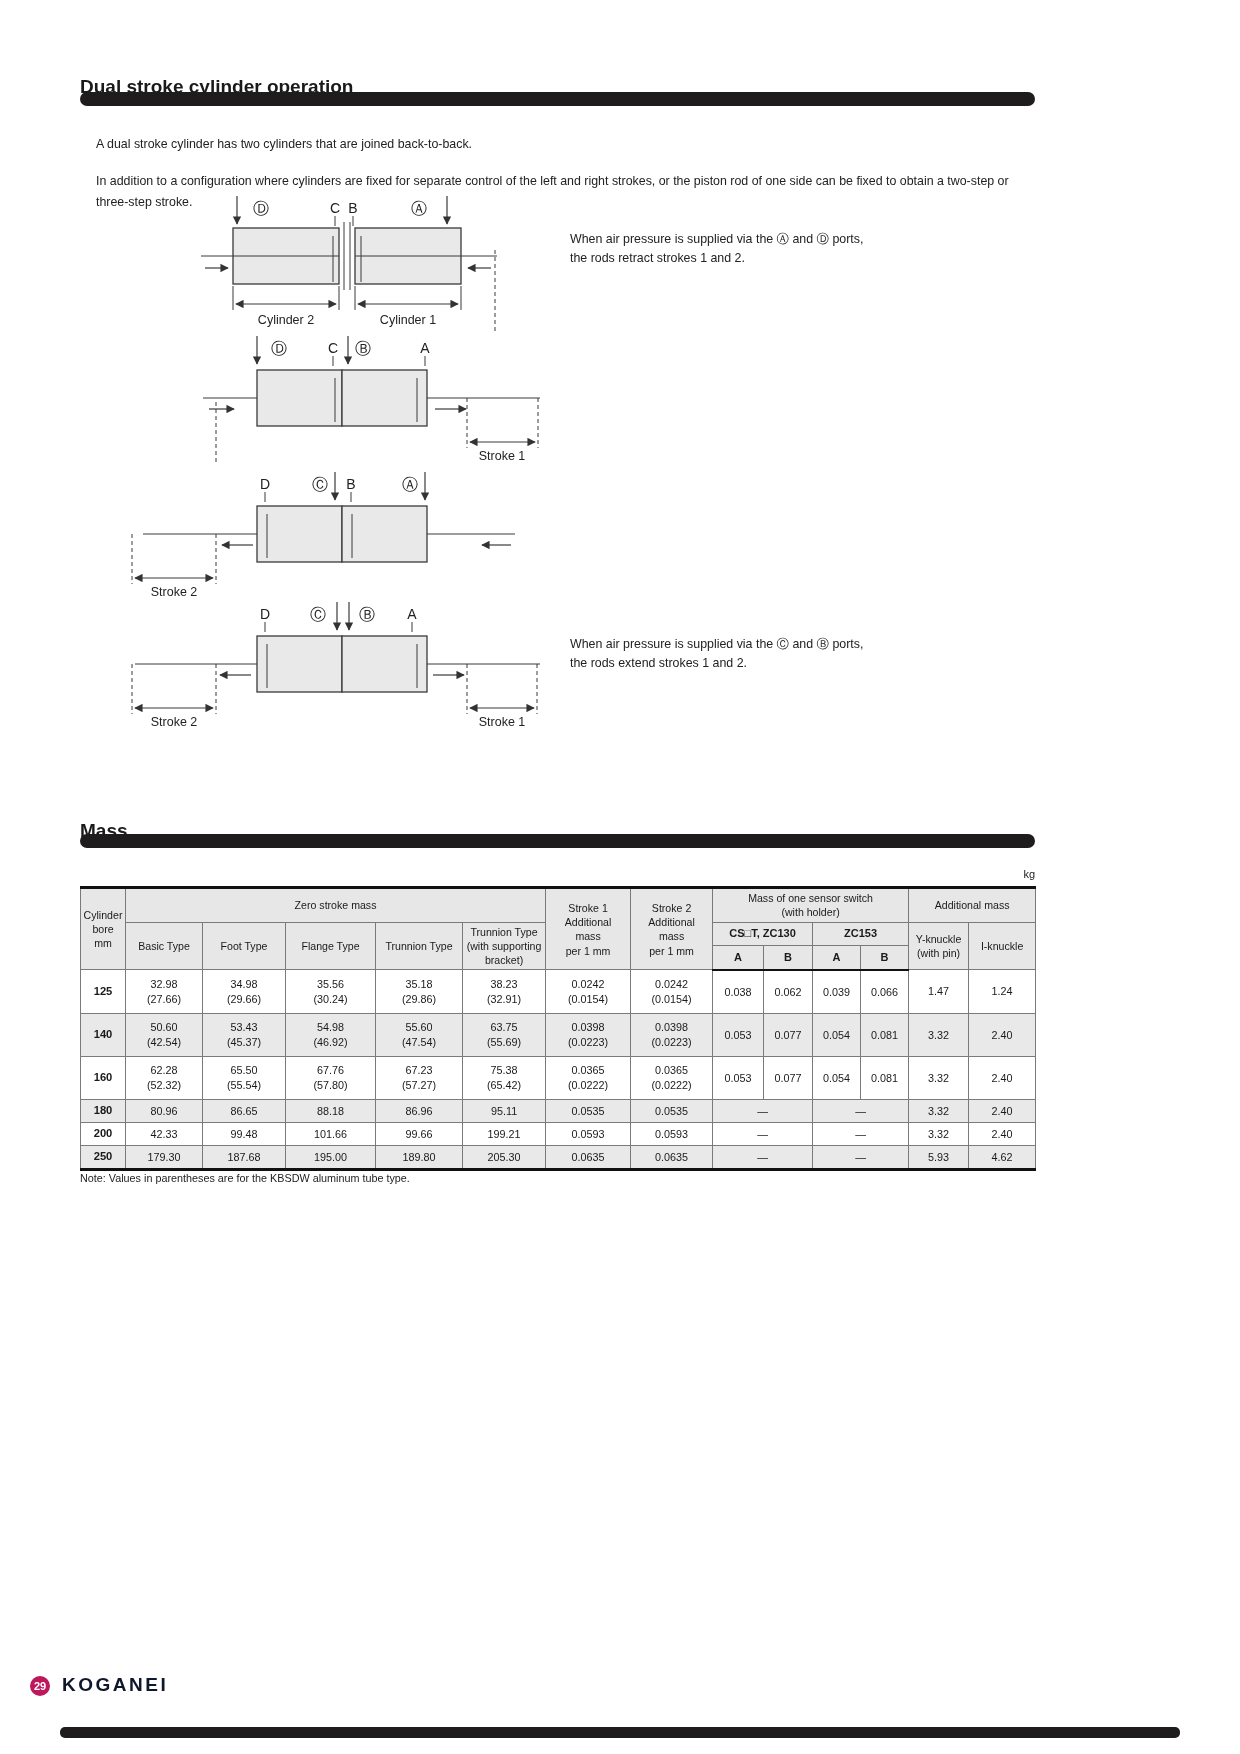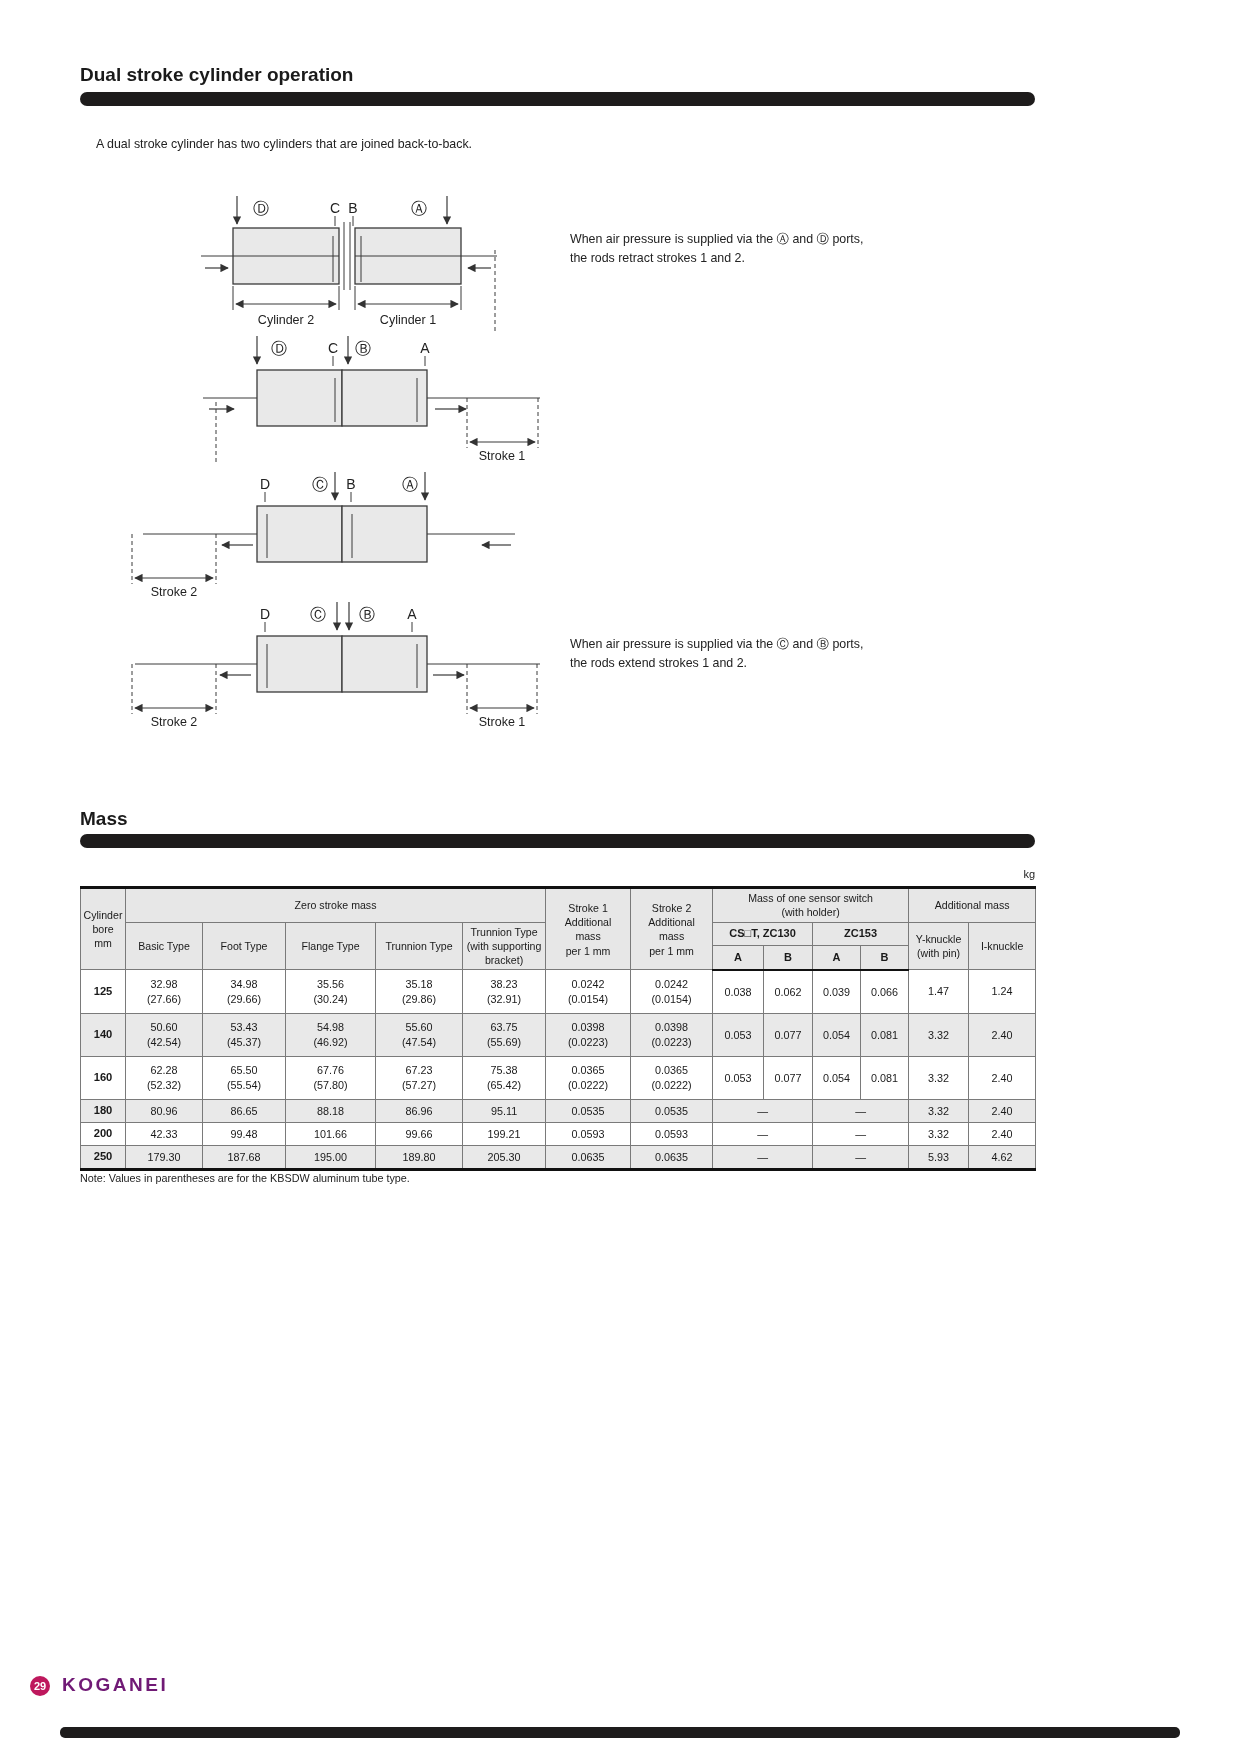--- a/index.html
+++ b/index.html
@@ -1,20 +1,20 @@
 <!DOCTYPE html>
 <html><head>
 <meta charset="utf-8">
 <style>
   html,body{margin:0;padding:0;background:#fff;}
   .page{position:relative;width:1240px;height:1754px;background:#fff;overflow:hidden;
         font-family:"Liberation Sans",sans-serif;color:#1a1a1a;}
 
   
-  .sec-title{position:absolute;left:80px;font-weight:bold;font-size:19px;color:#1a1a1a;}
+  .sec-title{position:absolute;left:80px;font-weight:bold;font-size:19px;color:#1a1a1a;margin-top:12px;}
   .sec-bar{position:absolute;left:80px;width:955px;height:14px;background:#1e1c1c;border-radius:7px;}
 
   .intro{position:absolute;left:80px;top:118px;width:958px;font-size:12.4px;line-height:1.68;color:#222;}
   .intro p{margin:16px;}
 
   
   .diagrams{position:absolute;left:80px;top:185px;width:1100px;height:570px;}
   .diagrams svg{position:absolute;overflow:visible;font-family:"Liberation Sans",sans-serif;}
   .cap{position:absolute;left:490px;width:440px;font-size:12.4px;line-height:1.55;color:#222;white-space:pre-line;}
   .dline{stroke:#3a3a3a;stroke-width:1.2;fill:none;}
@@ -39,32 +39,33 @@
   table.mass tr.stripe td{background:#e9e9e9;}
   table.mass tr.tall td{height:38px;}
   table.mass tr.short td{height:18px;}
   table.mass th,table.mass td{overflow:hidden;}
   .note{position:absolute;left:80px;font-size:10.8px;color:#222;}
 
   
   .footer-bar{position:absolute;left:60px;top:1727px;width:1120px;height:11px;background:#1e1c1c;border-radius:5px;}
   .pageno{position:absolute;left:30px;top:1676px;width:20px;height:20px;border-radius:50%;background:#be185d;
           color:#fff;font-size:11px;font-weight:bold;display:flex;align-items:center;justify-content:center;}
-  .logo{position:absolute;left:62px;top:1674px;font-size:19px;font-weight:bold;letter-spacing:2.5px;color:#701a75;}
+  .logo{position:absolute;left:62px;top:1674px;font-size:19px;font-weight:bold;letter-spacing:2.5px;color:#0f172a;}
 </style>
 </head>
 <body>
 
 <div class="page">
 
   <div class="sec-title" style="top:64px;">Dual stroke cylinder operation</div>
   <div class="sec-bar" style="top:92px;"></div>
 
   <div class="intro">
     <p>A dual stroke cylinder has two cylinders that are joined back-to-back.</p>
+    <p>In addition to a configuration where cylinders are fixed for separate control of the left and right strokes, or the piston rod of one side can be fixed to obtain a two-step or three-step stroke.</p>
   </div>
 
   <div class="diagrams">
 
     <svg style="left:115px;top:7px;" width="310" height="140" viewBox="0 0 310 140">
       <defs>
         <marker id="a1" viewBox="0 0 10 10" refX="9" refY="5" markerWidth="9" markerHeight="7" orient="auto-start-reverse">
           <path d="M0,0 L10,5 L0,10 z" fill="#333"></path>
         </marker>
       </defs>

